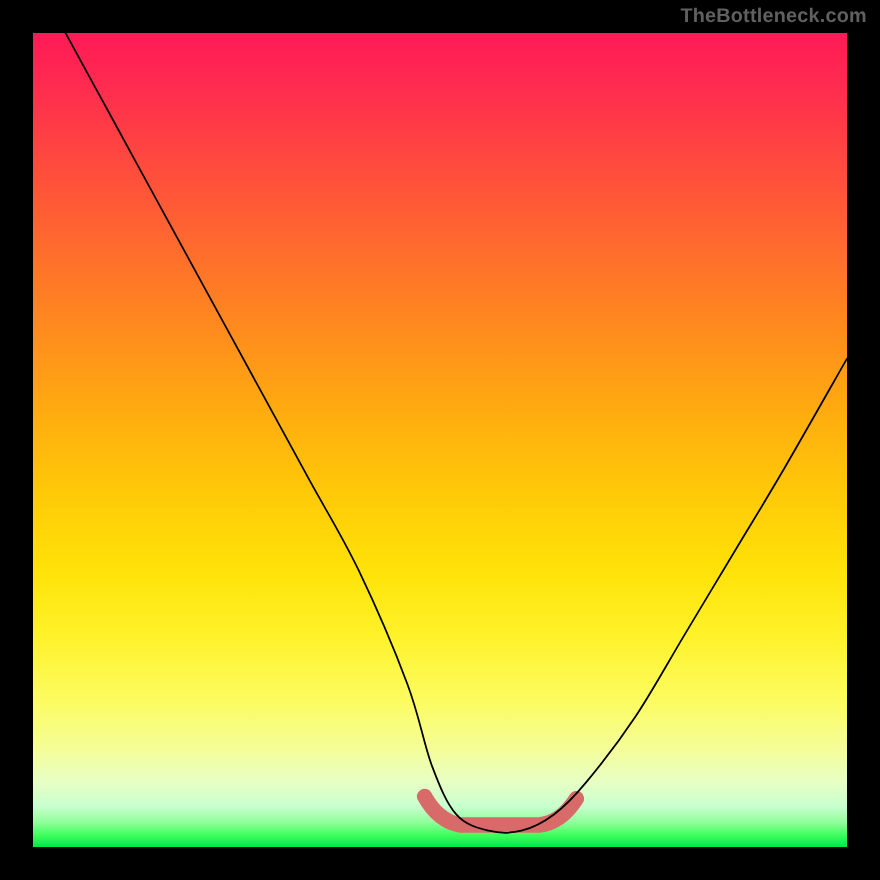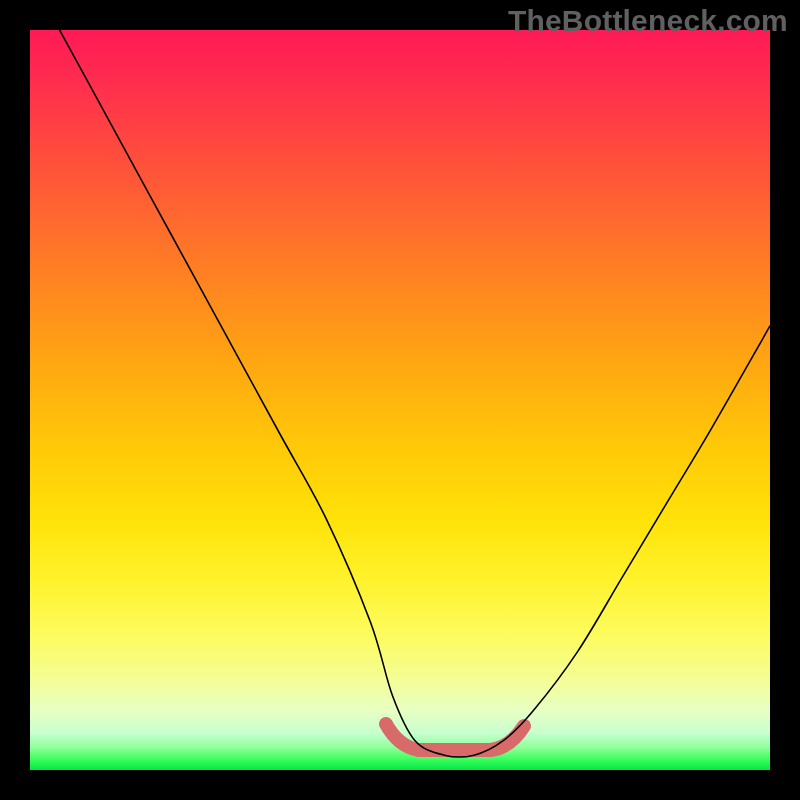--- a/index.html
+++ b/index.html
@@ -15,21 +15,21 @@
     position: relative;
     width: 800px;
     height: 800px;
     background: #000;
   }
   .watermark {
     position: absolute;
     top: 4px;
     right: 12px;
     color: #606060;
-    font-size: 30px;
+    font-size: 18px;
     font-weight: 600;
     letter-spacing: 0.2px;
     z-index: 20;
   }
   .plot-area {
     position: absolute;
     left: 30px;
     top: 30px;
     width: 740px;
     height: 740px;

